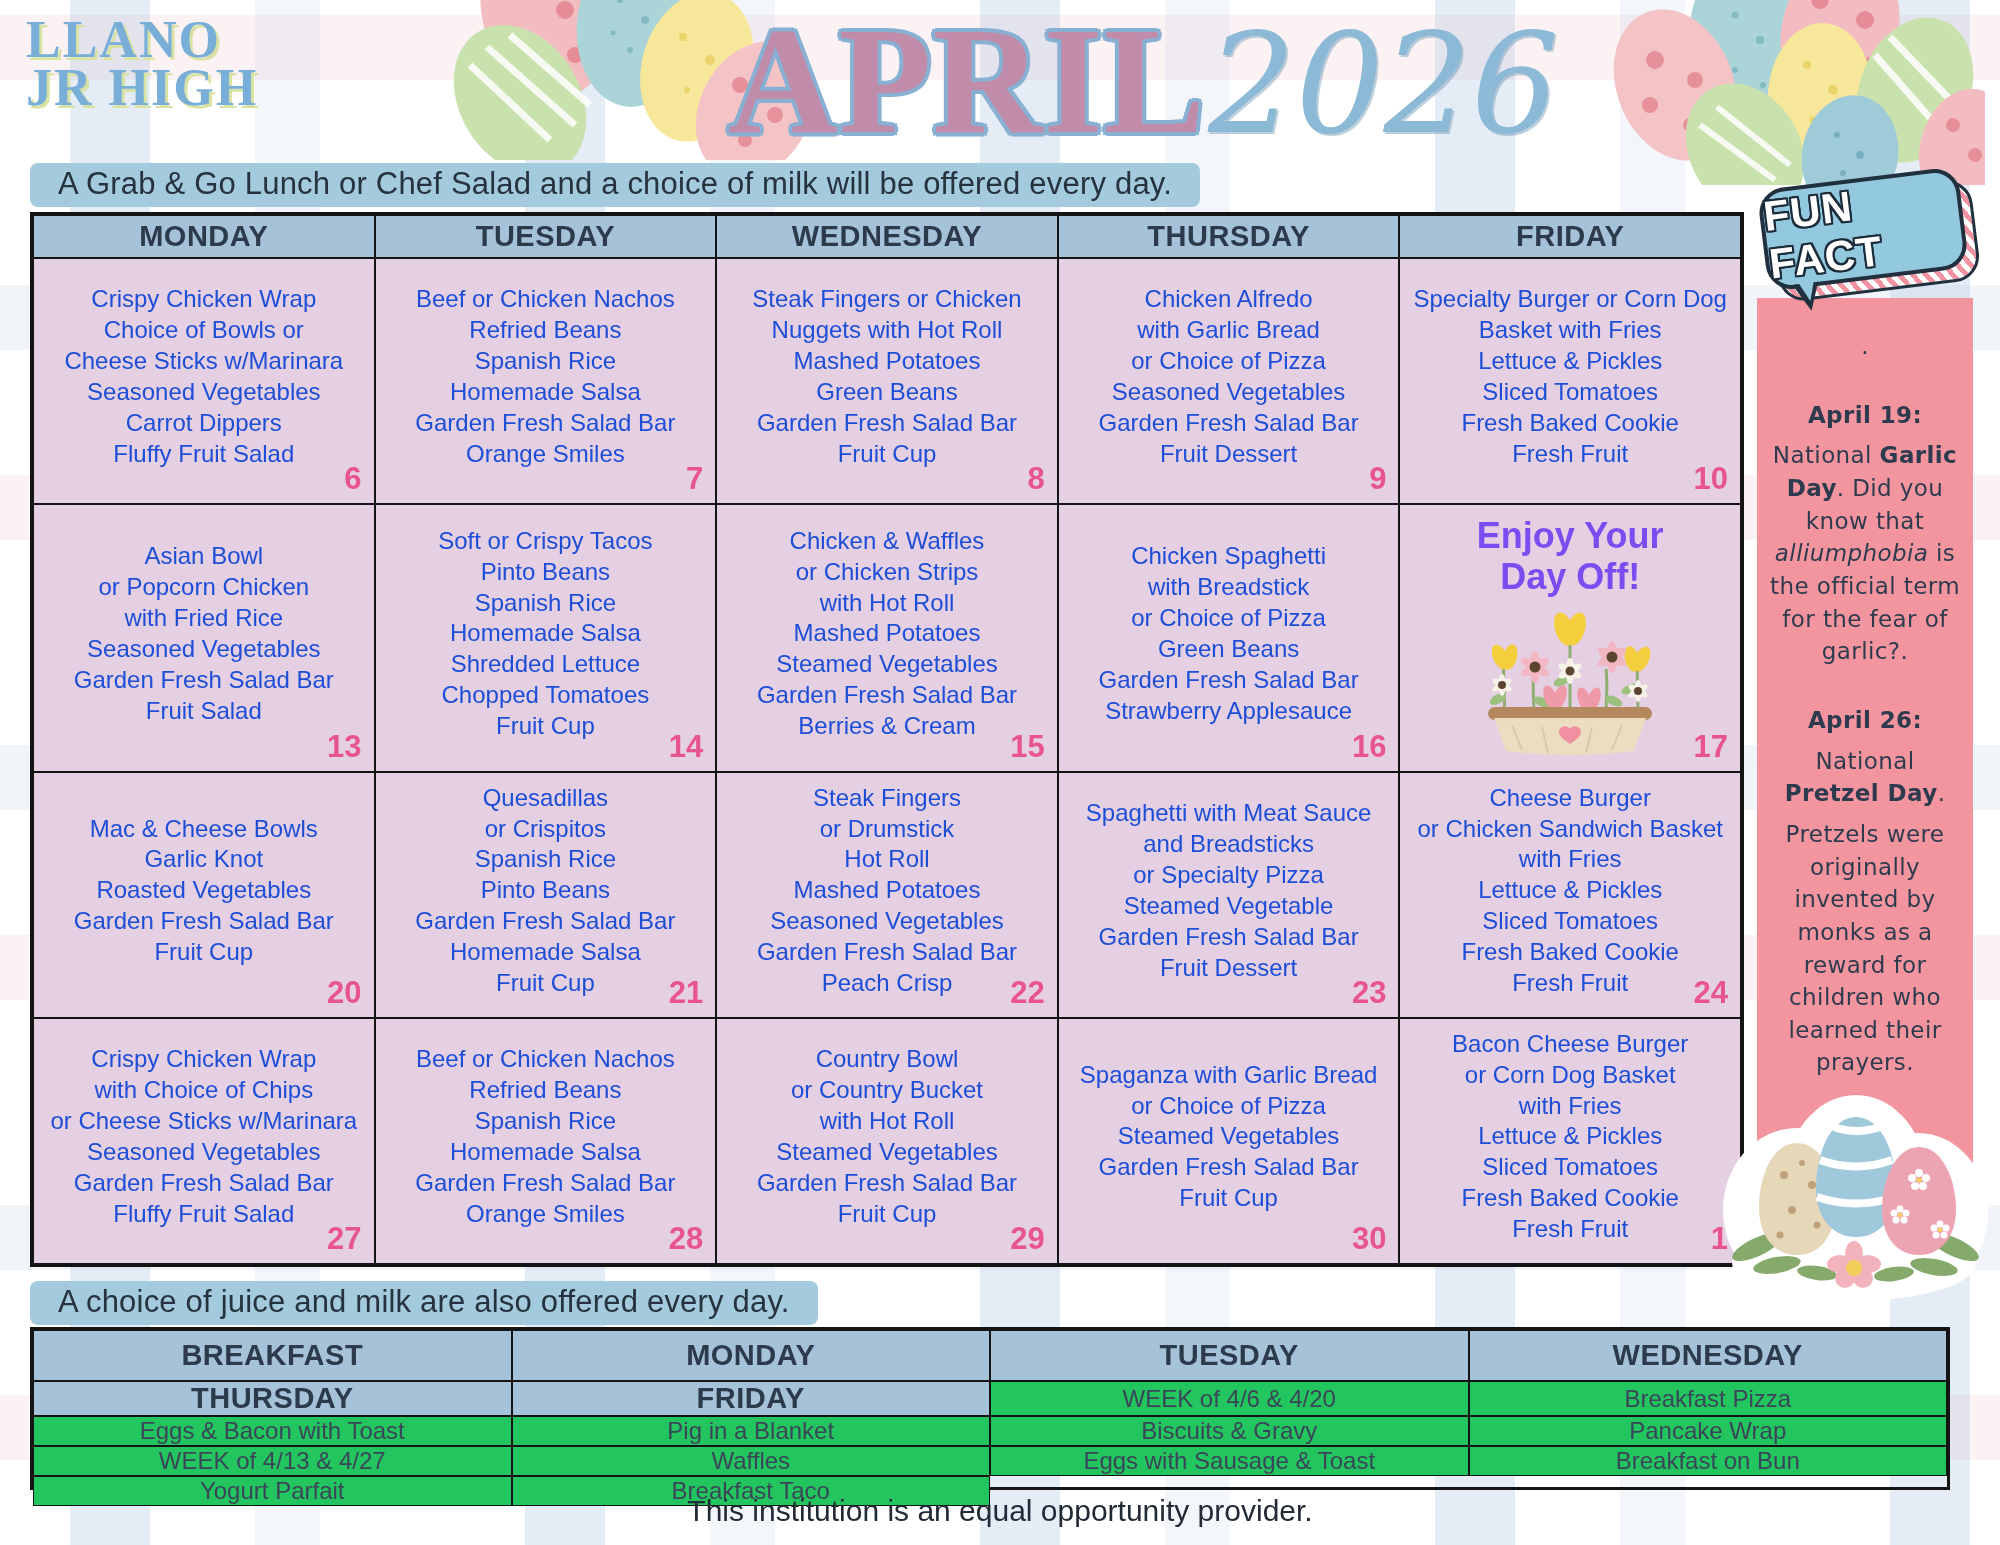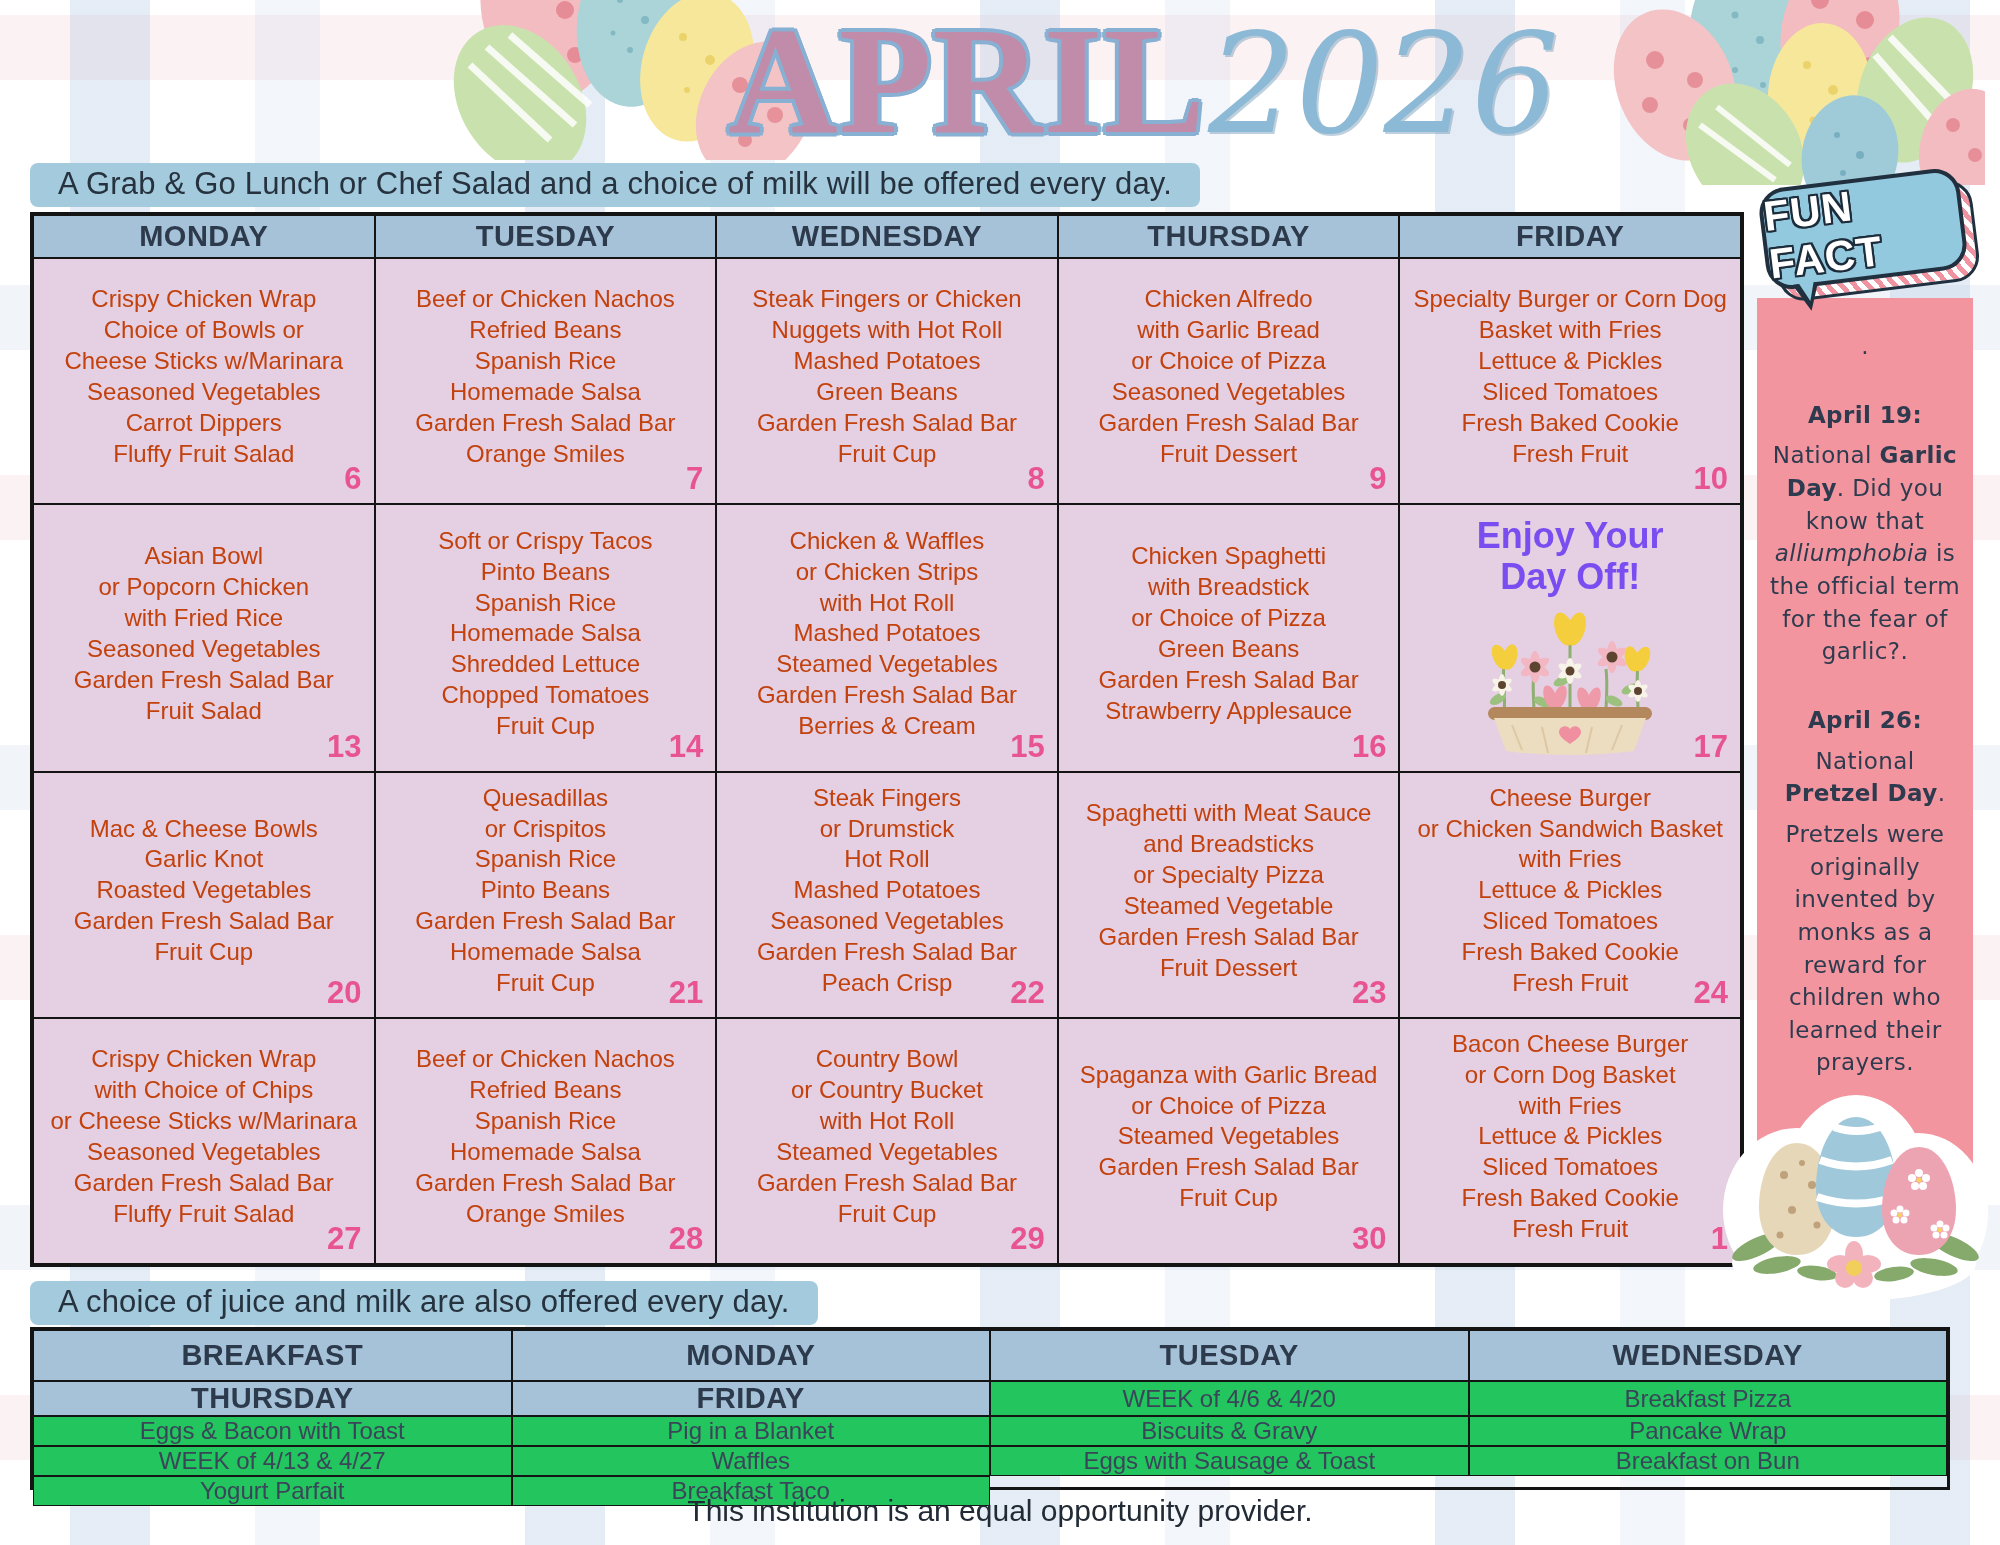--- a/index.html
+++ b/index.html
@@ -16,21 +16,21 @@
     text-shadow:-3px -3px 0 #88b0d3,3px -3px 0 #88b0d3,-3px 3px 0 #88b0d3,3px 3px 0 #88b0d3,-4px 0 0 #88b0d3,4px 0 0 #88b0d3,0 -4px 0 #88b0d3,0 4px 0 #88b0d3;}
   .title .year{font-family:"DejaVu Serif",serif;font-style:italic;font-size:138px;color:#8cb9d6;margin-left:2px;text-shadow:2px 2px 0 rgba(110,150,180,0.45);}
   
   .note{position:absolute;z-index:5;background:#a3cbdd;color:#27323f;font-size:31px;padding:3px 28px 5px;border-radius:8px;letter-spacing:0.2px;}
   .note-lunch{left:30px;top:163px;}
   .note-breakfast{left:30px;top:1281px;}
   
   .lunch-grid{position:absolute;left:30px;top:212px;width:1714px;height:1055px;z-index:3;display:grid;grid-template-columns:repeat(5,1fr);grid-template-rows:43px repeat(4,1fr);border:3px solid #141414;box-sizing:border-box;}
   .day-header{background:#a6c2d8;border:1.5px solid #141414;display:flex;align-items:center;justify-content:center;font-weight:bold;font-size:29px;letter-spacing:0.5px;color:#2c3a4c;}
   .menu-cell{position:relative;background:#e5cfe2;border:1.5px solid #141414;display:flex;flex-direction:column;align-items:center;justify-content:center;padding:6px 3px 14px;box-sizing:border-box;}
-  .menu-lines{text-align:center;font-size:24px;line-height:1.29;color:#c2410c;width:100%;}
+  .menu-lines{text-align:center;font-size:24px;line-height:1.29;color:#1d4ed8;width:100%;}
   .date-num{position:absolute;right:12px;bottom:6px;font-size:31px;font-weight:bold;color:#e85490;}
   .dayoff{justify-content:flex-start;padding-top:10px;}
   .dayoff-msg{text-align:center;font-size:36px;line-height:1.15;font-weight:bold;color:#7a4df1;margin-bottom:7px;}
   
   .sidebar-panel{position:absolute;left:1757px;top:298px;width:216px;height:952px;z-index:2;background:#f2959f;}
   .sidebar-text{position:absolute;left:1757px;top:330px;width:216px;z-index:4;text-align:center;font-family:"DejaVu Sans",sans-serif;font-size:23px;line-height:1.42;letter-spacing:0.4px;color:#2e3b4e;padding:0 8px;box-sizing:border-box;}
   .sidebar-text p{margin:0 0 8px;}
   .sidebar-text p.gap{margin-top:36px;}
   .sidebar-text b{font-weight:bold;}
   .sidebar-text i{font-style:italic;text-align:right;}
@@ -140,20 +140,24 @@
           <circle cx="258" cy="188" r="3"></circle>
         </g>
       <ellipse cx="378" cy="160" rx="42" ry="58" fill="#f3bcc1" transform="rotate(20 378 160)"></ellipse>
       <g fill="#e4848f" opacity="0.8">
           <circle cx="368" cy="140" r="7"></circle>
           <circle cx="390" cy="170" r="7"></circle>
         </g>
     </g>
   </svg>
 
+  <div class="logo">
+    <div>LLANO</div>
+    <div>JR HIGH</div>
+  </div>
 
   <div class="title">
     <span class="month">APRIL</span><span class="year">2026</span>
   </div>
 
   <div class="note note-lunch">A Grab &amp; Go Lunch or Chef Salad and a choice of milk will be offered every day.</div>
 
   <div class="lunch-grid" id="lunch-grid">
       <div class="day-header">MONDAY</div>
       <div class="day-header">TUESDAY</div>

